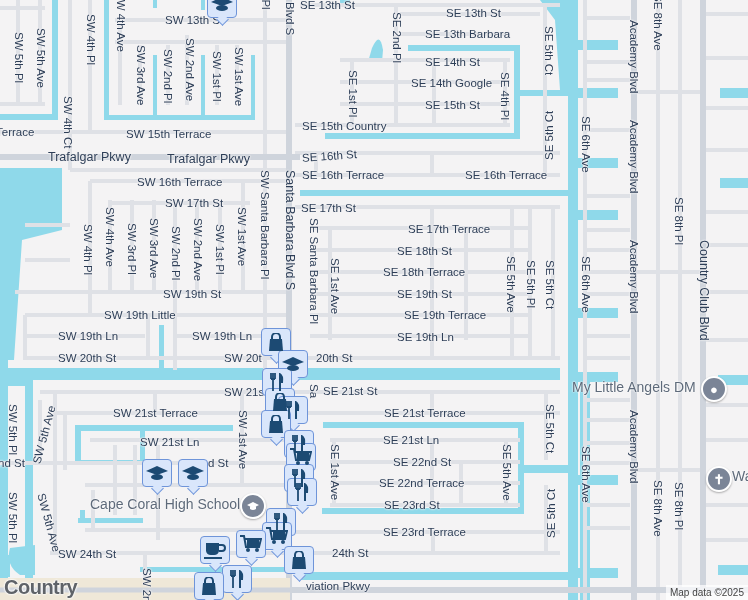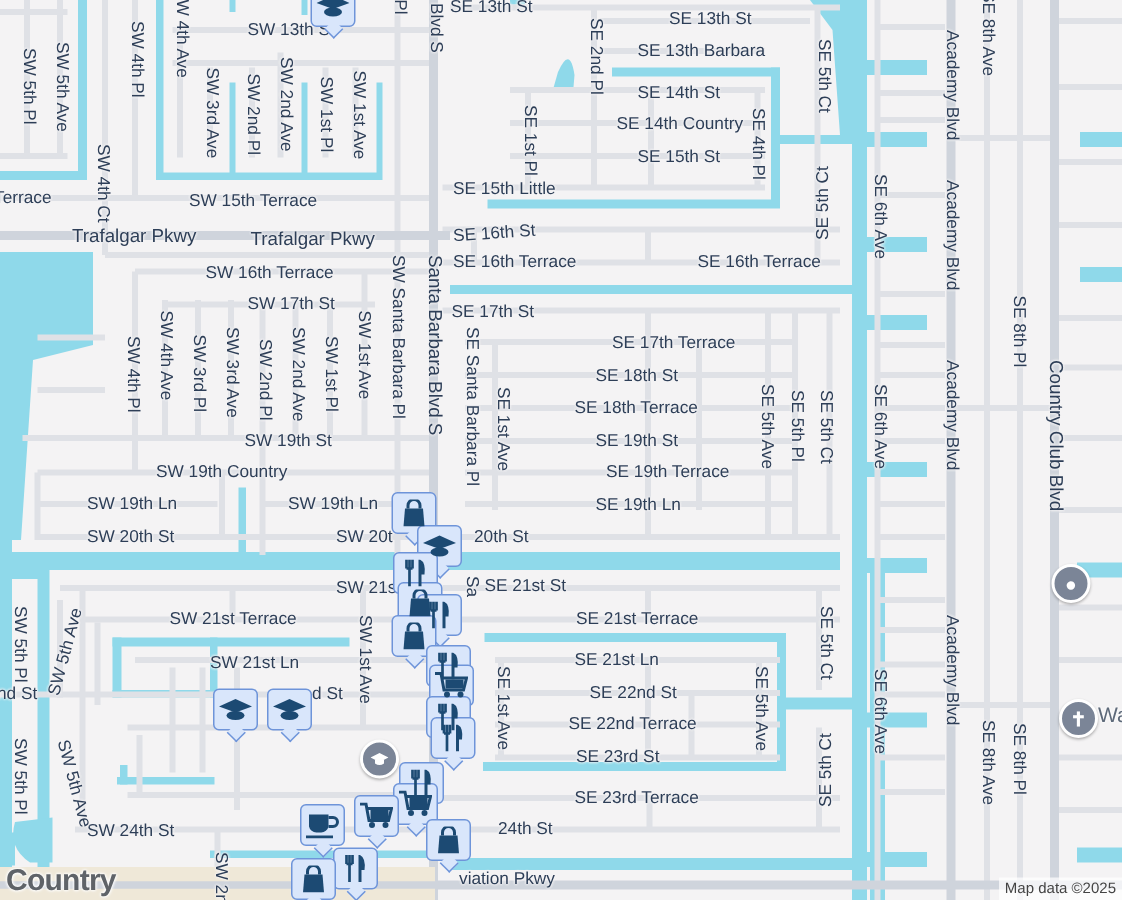--- a/index.html
+++ b/index.html
@@ -251,40 +251,40 @@
 
     <rect x="0" y="578" width="290" height="22" fill="#efe8d8"></rect>
     <line x1="0" y1="590" x2="290" y2="590" stroke="#cfd4dc" stroke-width="5"></line>
   </svg>
 
   <div class="lbl" style="left:165px;top:14px">SW 13th St</div>
   <div class="lbl" style="left:300px;top:-1px">SE 13th St</div>
   <div class="lbl" style="left:446px;top:7px">SE 13th St</div>
   <div class="lbl" style="left:425px;top:28px">SE 13th Barbara</div>
   <div class="lbl" style="left:425px;top:56px">SE 14th St</div>
-  <div class="lbl" style="left:411px;top:77px">SE 14th Country</div>
+  <div class="lbl" style="left:411px;top:77px">SE 14th Google</div>
   <div class="lbl" style="left:425px;top:99px">SE 15th St</div>
-  <div class="lbl" style="left:302px;top:120px">SE 15th Little</div>
+  <div class="lbl" style="left:302px;top:120px">SE 15th Country</div>
   <div class="lbl" style="left:126px;top:128px">SW 15th Terrace</div>
   <div class="lbl" style="left:-4px;top:126px">Terrace</div>
   <div class="lbl big" style="left:48px;top:151px">Trafalgar Pkwy</div>
   <div class="lbl big" style="left:167px;top:153px">Trafalgar Pkwy</div>
   <div class="lbl" style="left:302px;top:150px;transform:rotate(-4deg)">SE 16th St</div>
   <div class="lbl" style="left:137px;top:176px">SW 16th Terrace</div>
   <div class="lbl" style="left:302px;top:169px">SE 16th Terrace</div>
   <div class="lbl" style="left:465px;top:169px">SE 16th Terrace</div>
   <div class="lbl" style="left:165px;top:197px">SW 17th St</div>
   <div class="lbl" style="left:301px;top:202px">SE 17th St</div>
   <div class="lbl" style="left:408px;top:223px">SE 17th Terrace</div>
   <div class="lbl" style="left:397px;top:245px">SE 18th St</div>
   <div class="lbl" style="left:383px;top:266px">SE 18th Terrace</div>
   <div class="lbl" style="left:397px;top:288px">SE 19th St</div>
   <div class="lbl" style="left:163px;top:288px">SW 19th St</div>
   <div class="lbl" style="left:404px;top:309px">SE 19th Terrace</div>
-  <div class="lbl" style="left:104px;top:309px">SW 19th Country</div>
+  <div class="lbl" style="left:104px;top:309px">SW 19th Little</div>
   <div class="lbl" style="left:58px;top:330px">SW 19th Ln</div>
   <div class="lbl" style="left:192px;top:330px">SW 19th Ln</div>
   <div class="lbl" style="left:397px;top:331px">SE 19th Ln</div>
   <div class="lbl" style="left:58px;top:352px">SW 20th St</div>
   <div class="lbl" style="left:224px;top:352px">SW 20t</div>
   <div class="lbl" style="left:316px;top:352px">20th St</div>
   <div class="lbl" style="left:224px;top:386px">SW 21s</div>
   <div class="lbl" style="left:323px;top:385px">SE 21st St</div>
   <div class="lbl" style="left:113px;top:407px">SW 21st Terrace</div>
   <div class="lbl" style="left:384px;top:407px">SE 21st Terrace</div>
@@ -349,25 +349,27 @@
   <div class="lbl v" style="left:46px;top:404px;transform:rotate(-75deg) translateX(-60px)">SW 5th Ave</div>
   <div class="lbl v" style="left:47px;top:492px;transform:rotate(75deg)">SW 5th Ave</div>
   <div class="lbl v" style="left:19px;top:404px">SW 5th Pl</div>
   <div class="lbl v" style="left:19px;top:492px">SW 5th Pl</div>
   <div class="lbl v" style="left:249px;top:410px">SW 1st Ave</div>
   <div class="lbl v" style="left:341px;top:444px">SE 1st Ave</div>
   <div class="lbl v" style="left:513px;top:444px">SE 5th Ave</div>
   <div class="lbl v" style="left:153px;top:568px">SW 2n</div>
   <div class="lbl v" style="left:320px;top:384px">Sa</div>
 
+  <div class="poi-text" style="left:90px;top:496px">Cape Coral High School</div>
   <div class="gpin" style="left:240px;top:493px">
     <svg width="12" height="10" viewBox="0 0 12 10">
         <path d="M6 1 L12 4 L6 7 L0 4 Z M3 5.5 V8 Q6 10 9 8 V5.5 L6 7 Z" fill="#fff"></path>
       </svg>
   </div>
+  <div class="poi-text" style="left:572px;top:379px">My Little Angels DM</div>
   <div class="gpin" style="left:701px;top:376px">
     <span>●</span>
   </div>
   <div class="gpin" style="left:706px;top:466px">
     <span>✝</span>
   </div>
   <div class="poi-text" style="left:732px;top:468px">Wa</div>
 
   <div class="pin" style="left:207px;top:-10px">
     <svg width="22" height="16" viewBox="0 0 22 16">

